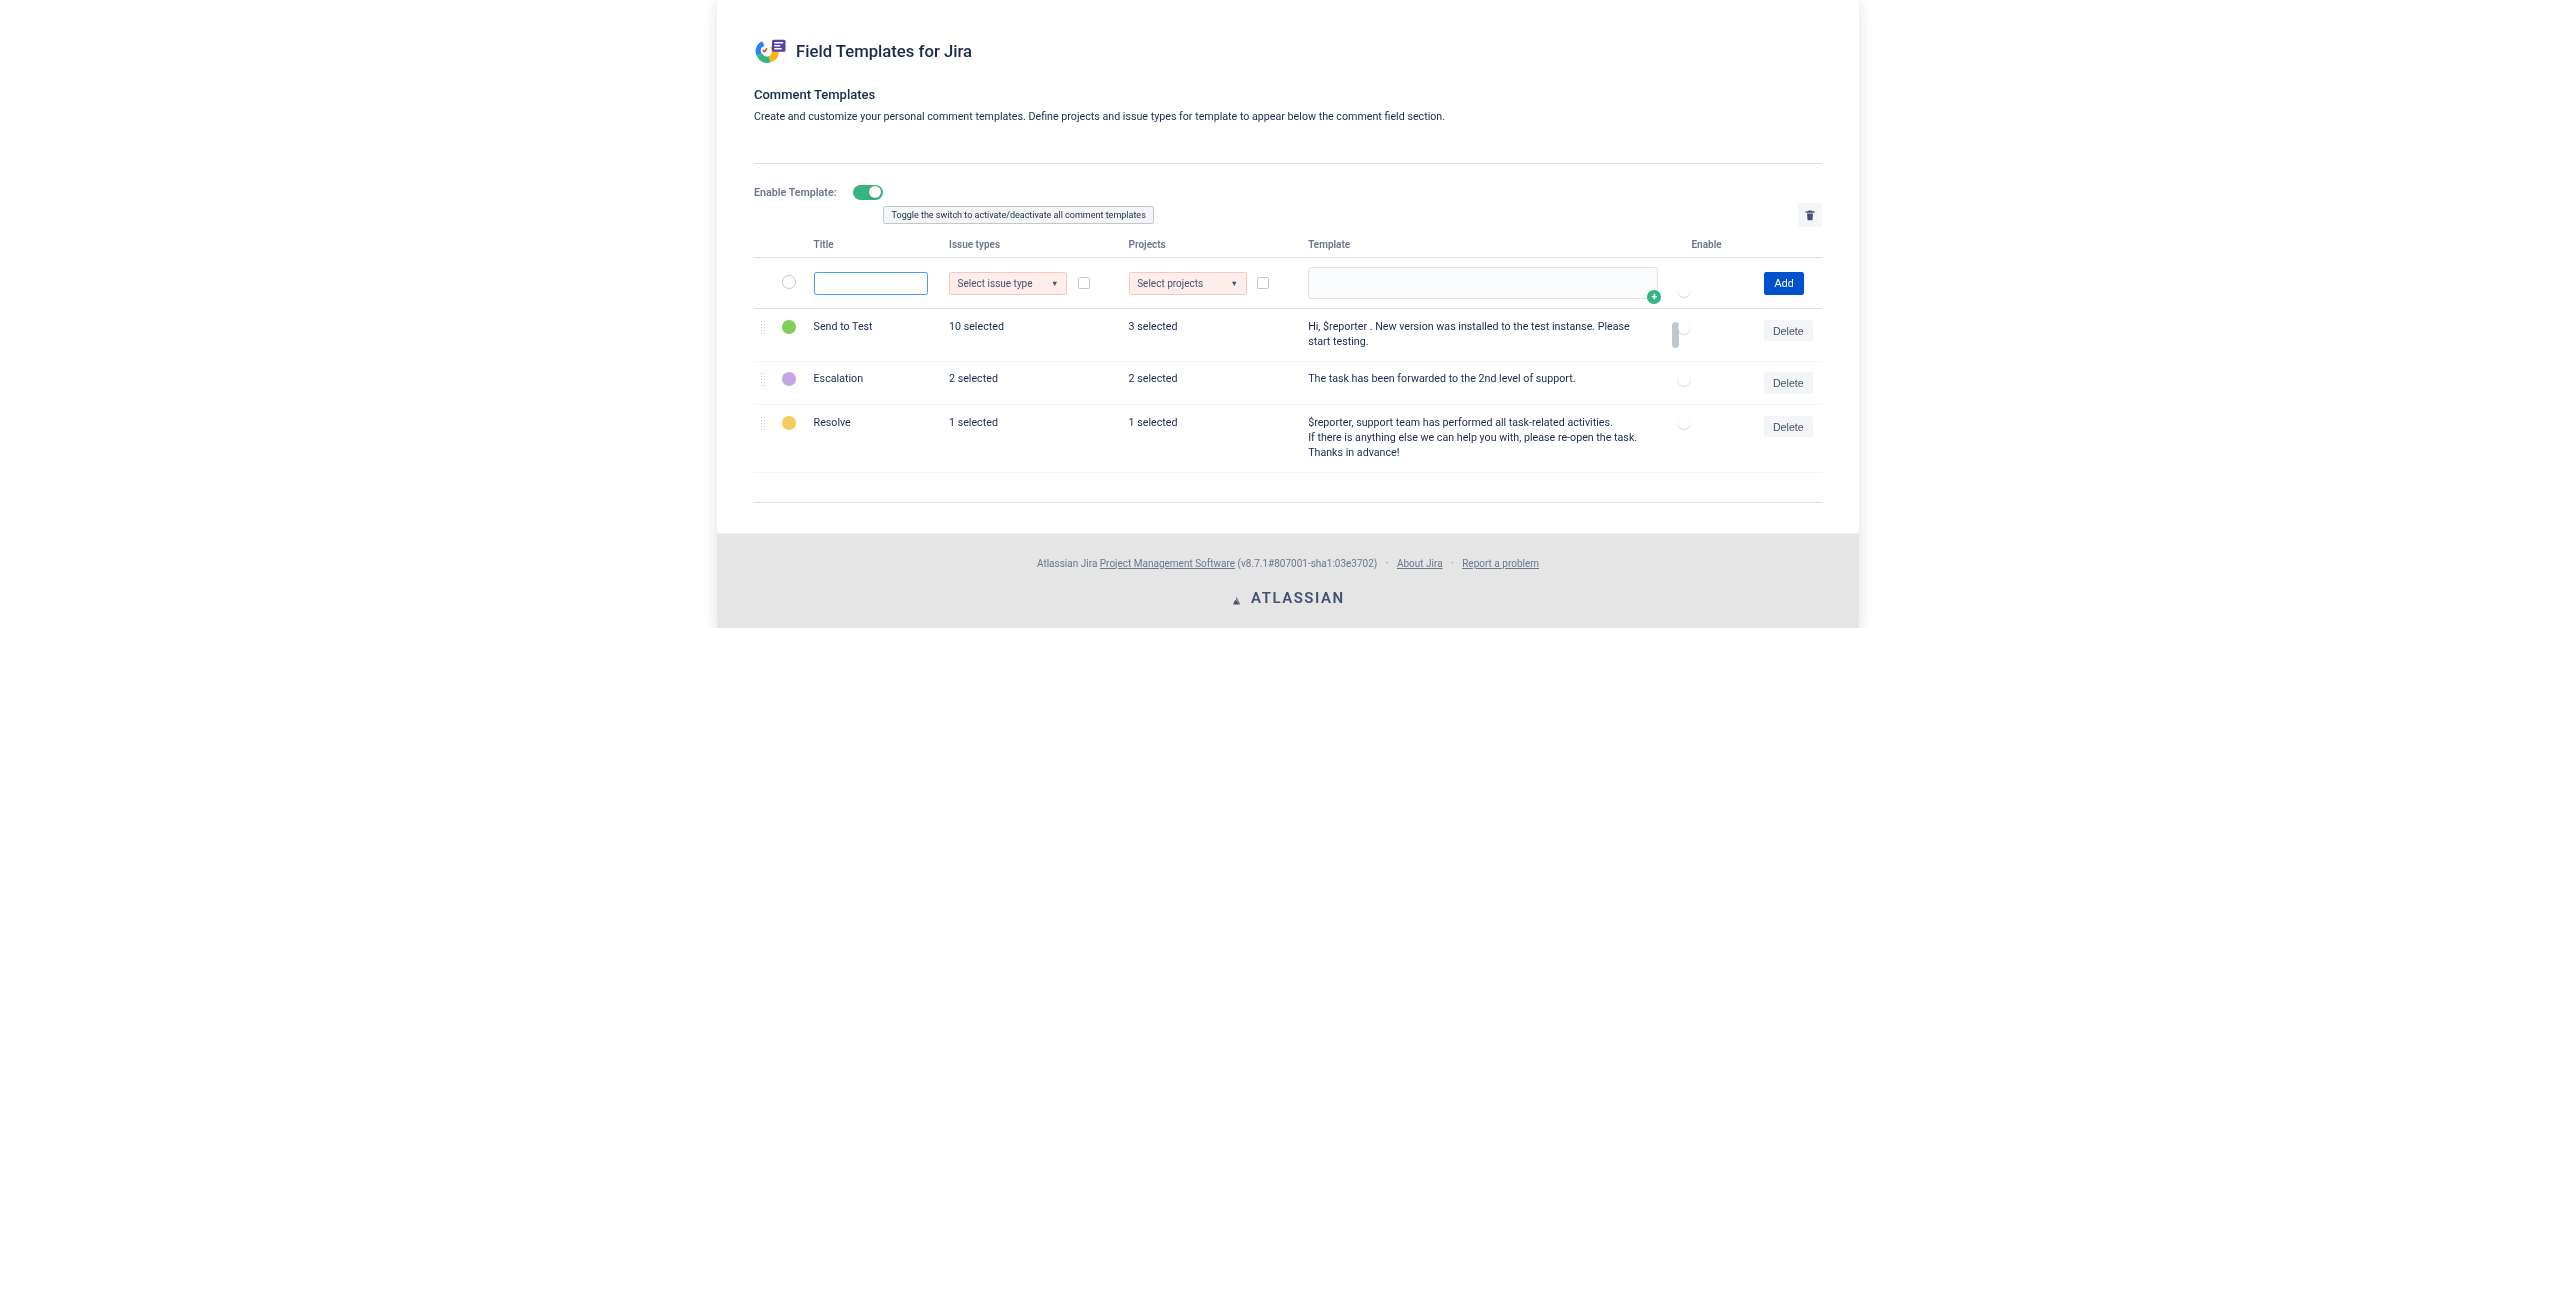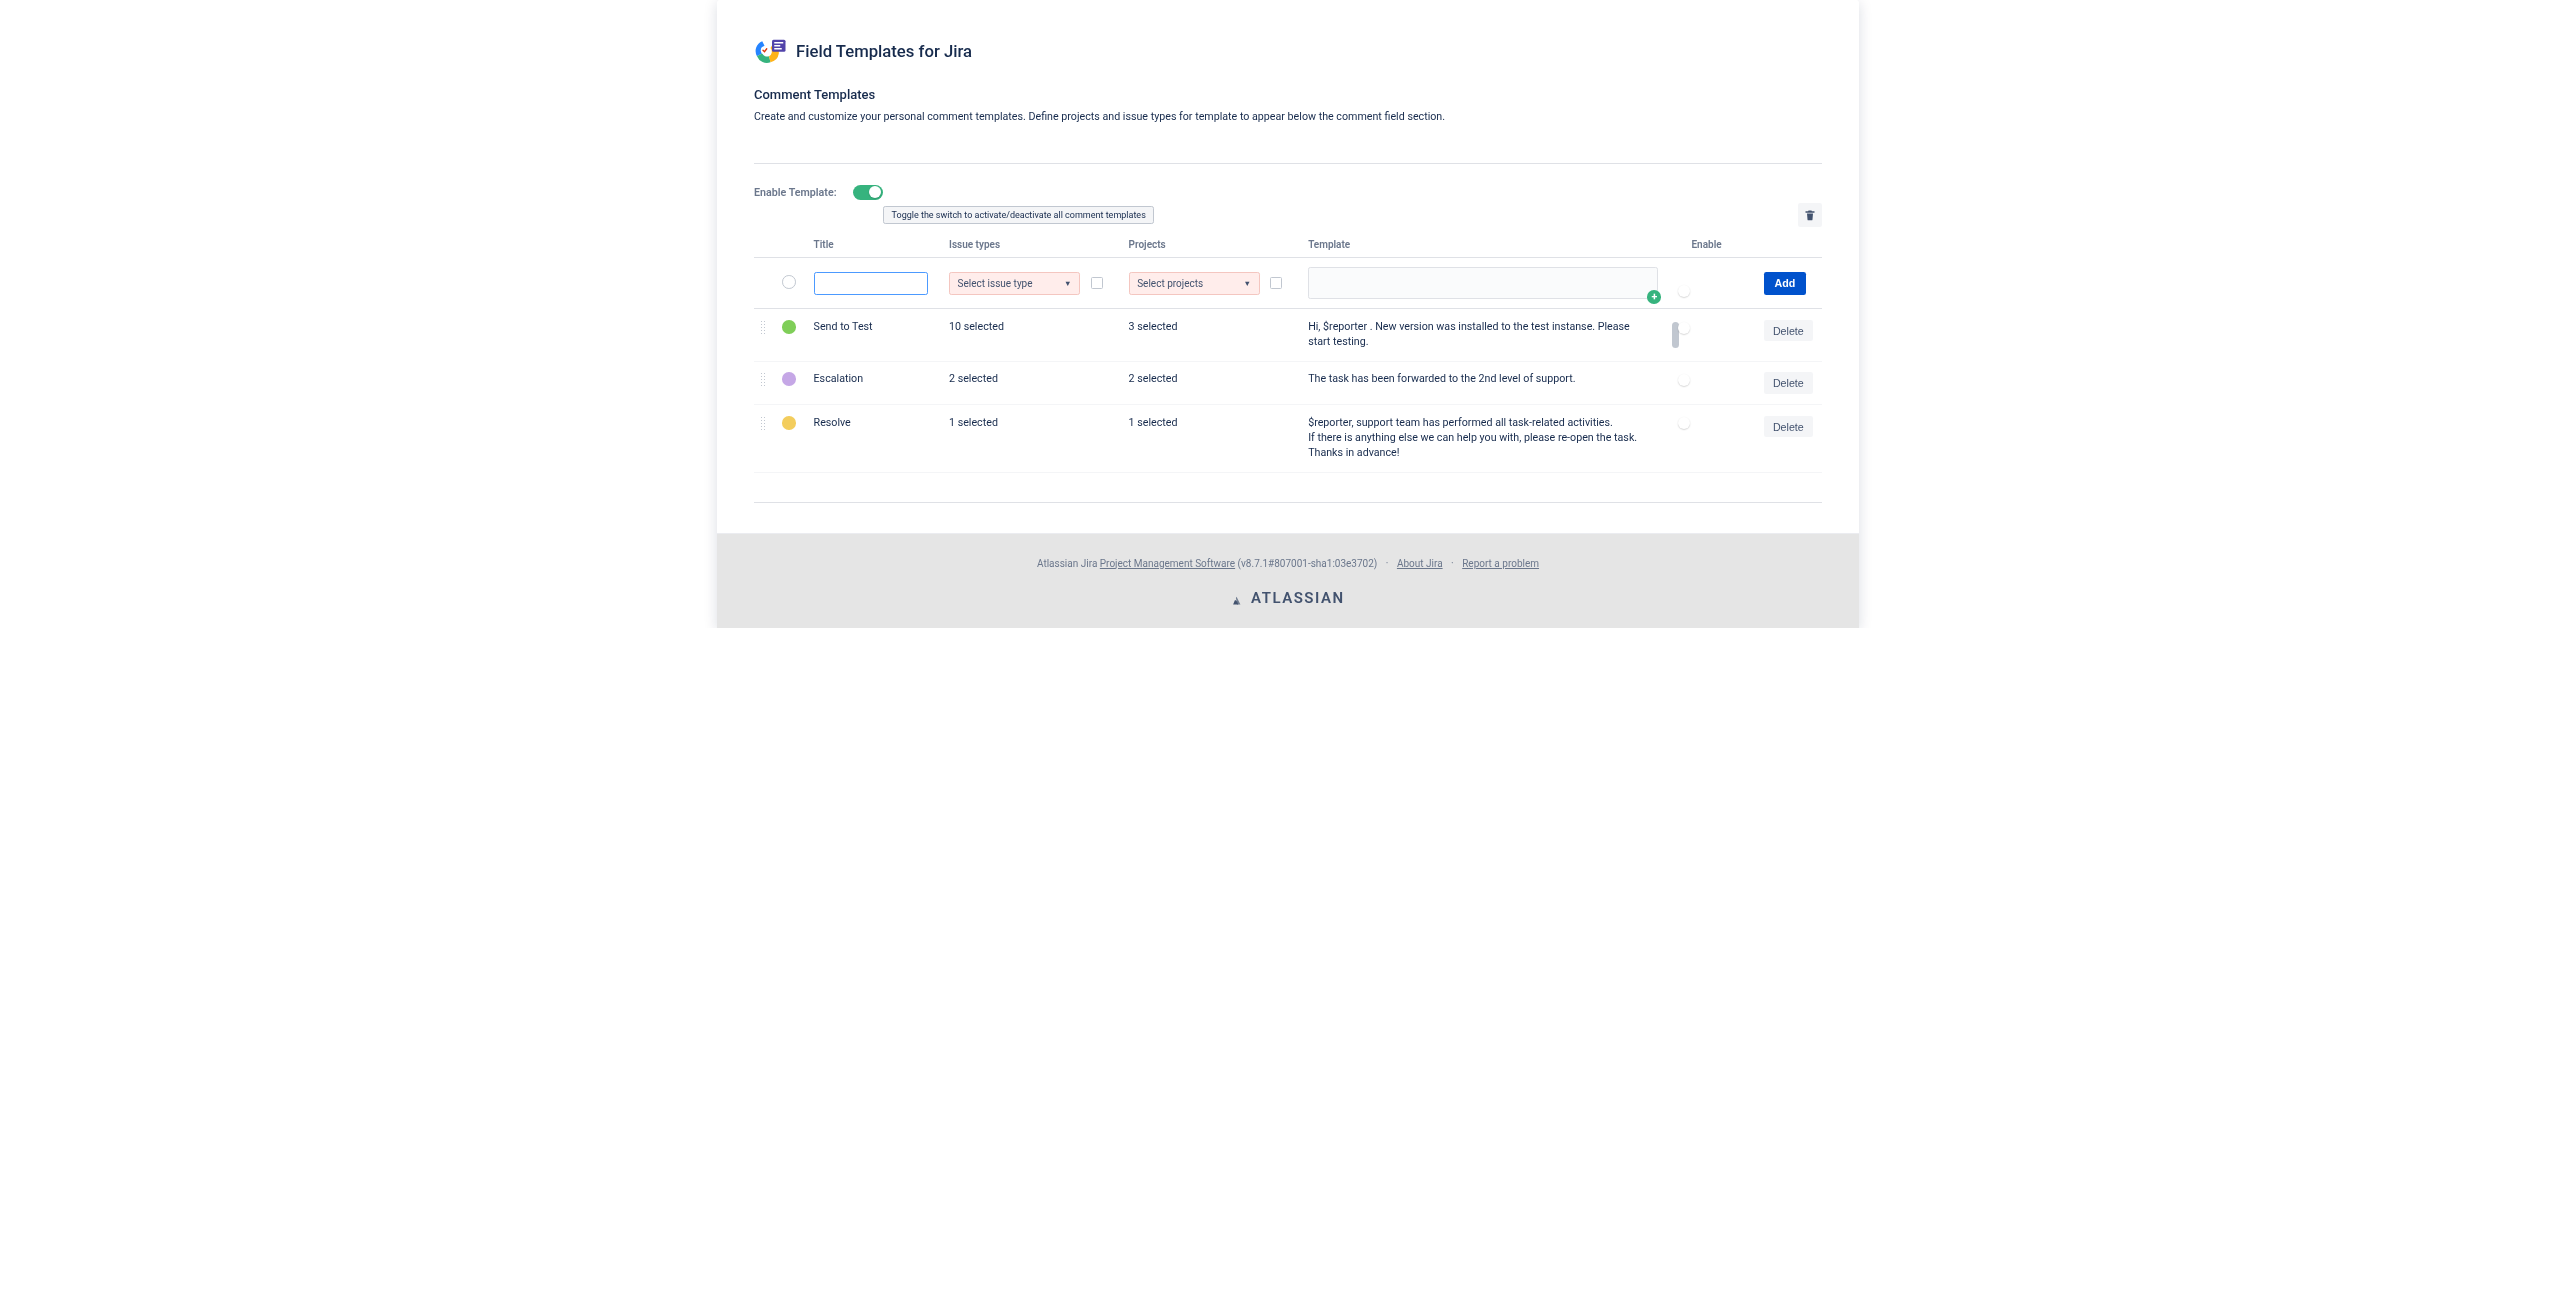--- a/index.html
+++ b/index.html
@@ -84,21 +84,21 @@
   .drag-handle::before {
     content:""; position:absolute; inset:0;
     background-image: radial-gradient(#c1c7d0 0.8px, transparent 0.8px);
     background-size: 3px 3px;
   }
   input.text-input {
     width: 114px; height: 23px; border: 1.5px solid #4c9aff; border-radius: 2.3px;
     padding: 0 4.6px; outline: none; background: #fff;
   }
   .select-pink {
-    width: 131px; height: 23px; background: #ffedeb; border: 0.8px solid #f4c6c0;
+    width: 118px; height: 23px; background: #ffedeb; border: 0.8px solid #f4c6c0;
     border-radius: 2.3px; padding: 0 7.6px; display: flex; align-items: center;
     justify-content: space-between; color: #42526e; font-size: 10px; cursor: pointer;
   }
   .select-pink .chev { color: #42526e; font-size: 7.6px; }
   .checkbox-sq {
     width: 12px; height: 12px; border: 1.1px solid #c1c7d0; border-radius: 1.5px;
     background: #fff; display:inline-block; margin-left: 10.7px; vertical-align: middle;
     cursor: pointer;
   }
   .cell-group { display:flex; align-items:center; gap:0; }
@@ -108,21 +108,21 @@
     background: #fafbfc; padding: 0 7.6px;
   }
   .plus-badge {
     position: absolute; right: -3px; bottom: -4.6px; width: 13.7px; height: 13.7px;
     background: #36b37e; border-radius: 50%; display:flex; align-items:center;
     justify-content:center; color:#fff; font-size: 10.7px; font-weight:700; line-height:1;
     cursor: pointer;
   }
   .btn-primary {
     background: #0052cc; color: #fff; border: none; border-radius: 2.3px;
-    padding: 5.3px 10.7px; font-size: 10.7px; font-weight: 700; cursor: pointer;
+    padding: 5.3px 10.7px; font-size: 10.7px; font-weight: 400; cursor: pointer;
   }
   .btn-default {
     background: #f4f5f7; color: #42526e; border: none; border-radius: 2.3px;
     padding: 4.6px 9px; font-size: 10.7px; cursor: pointer;
   }
   .template-text { white-space: pre-line; line-height: 1.4; max-width: 335px; }
   .template-text-wrap { position: relative; padding-right: 18px; }
   .scroll-thumb {
     position: absolute; right: 0; top: 1.5px; width: 7.6px; height: 26px;
     background: #c1c7d0; border-radius: 4.6px;

